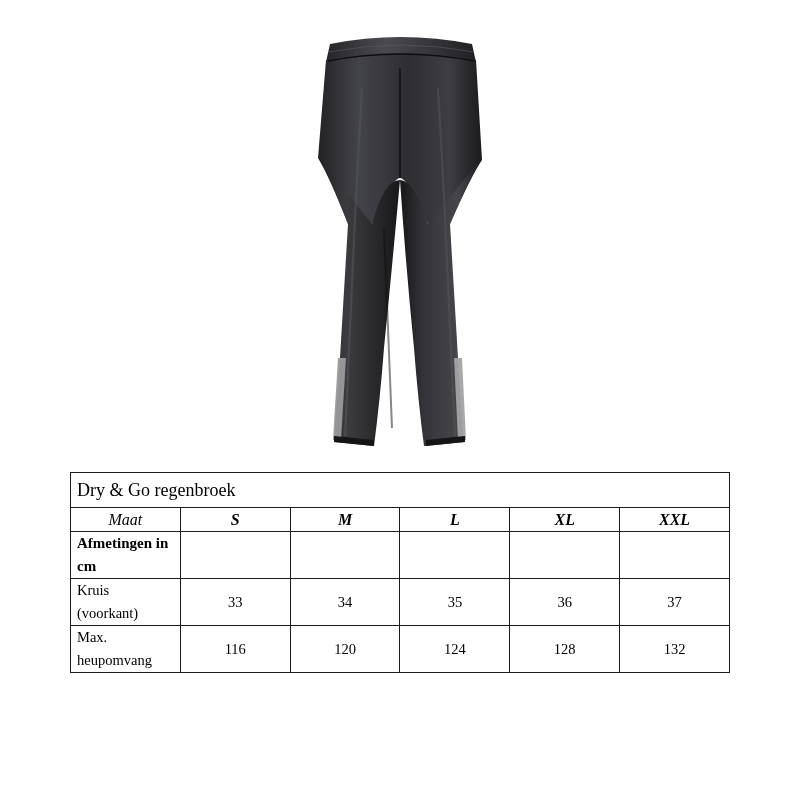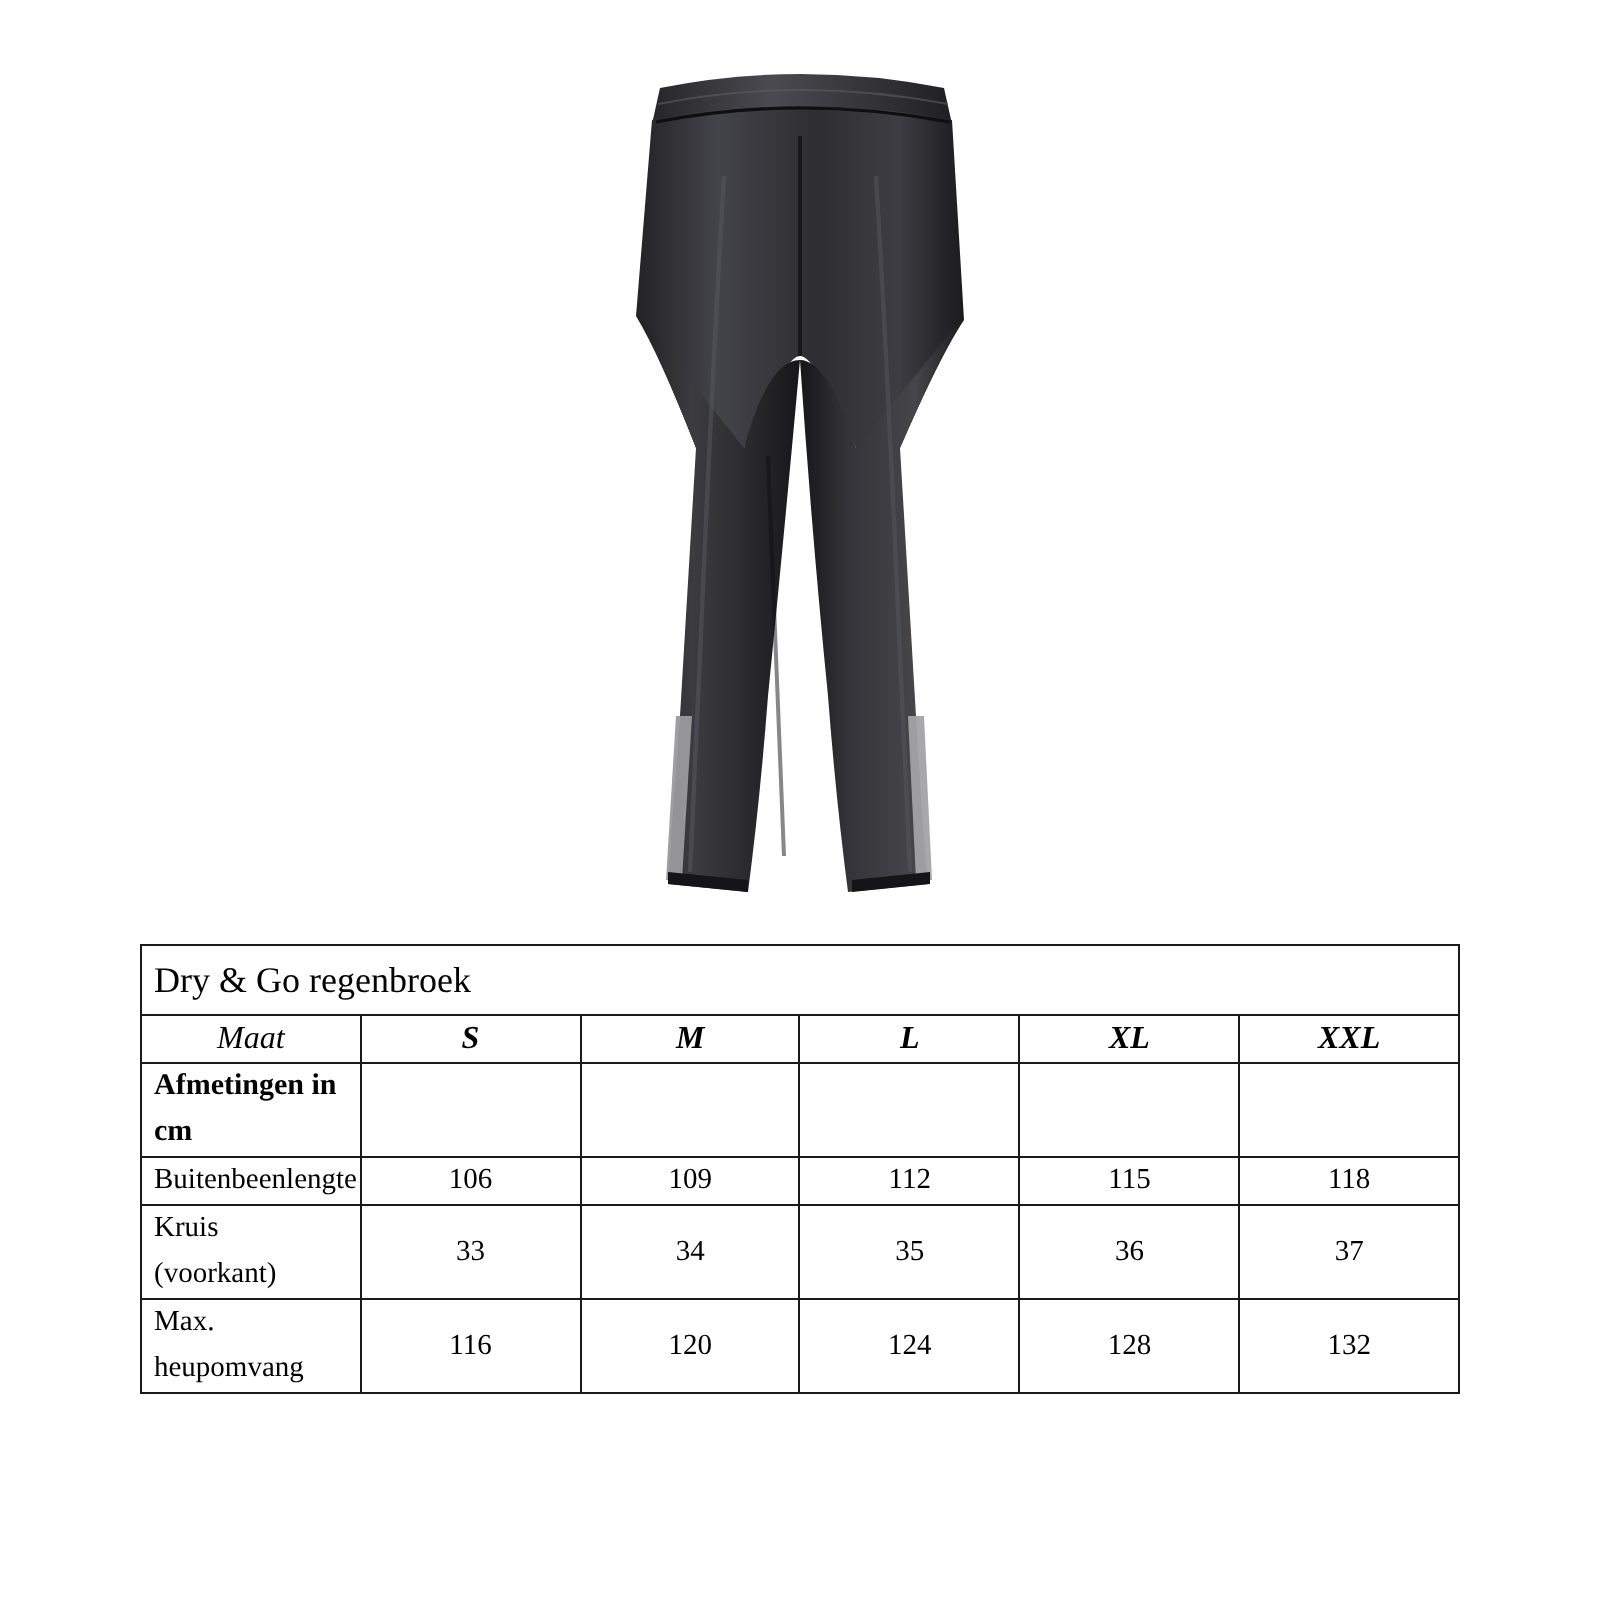--- a/index.html
+++ b/index.html
@@ -160,28 +160,20 @@
       <tr class="section-row">
         <td class="label-col">Afmetingen in cm</td>
         <td class="size-col"></td>
         <td class="size-col"></td>
         <td class="size-col"></td>
         <td class="size-col"></td>
         <td class="size-col"></td>
       </tr>
 
       <tr>
-        <td class="label-col">Buitenbeenlengte</td>
-        <td class="size-col num">106</td>
-        <td class="size-col num">109</td>
-        <td class="size-col num">112</td>
-        <td class="size-col num">115</td>
-        <td class="size-col num">118</td>
-      </tr>
-      <tr>
         <td class="label-col">Kruis (voorkant)</td>
         <td class="size-col num">33</td>
         <td class="size-col num">34</td>
         <td class="size-col num">35</td>
         <td class="size-col num">36</td>
         <td class="size-col num">37</td>
       </tr>
       <tr>
         <td class="label-col">Max. heupomvang</td>
         <td class="size-col num">116</td>

